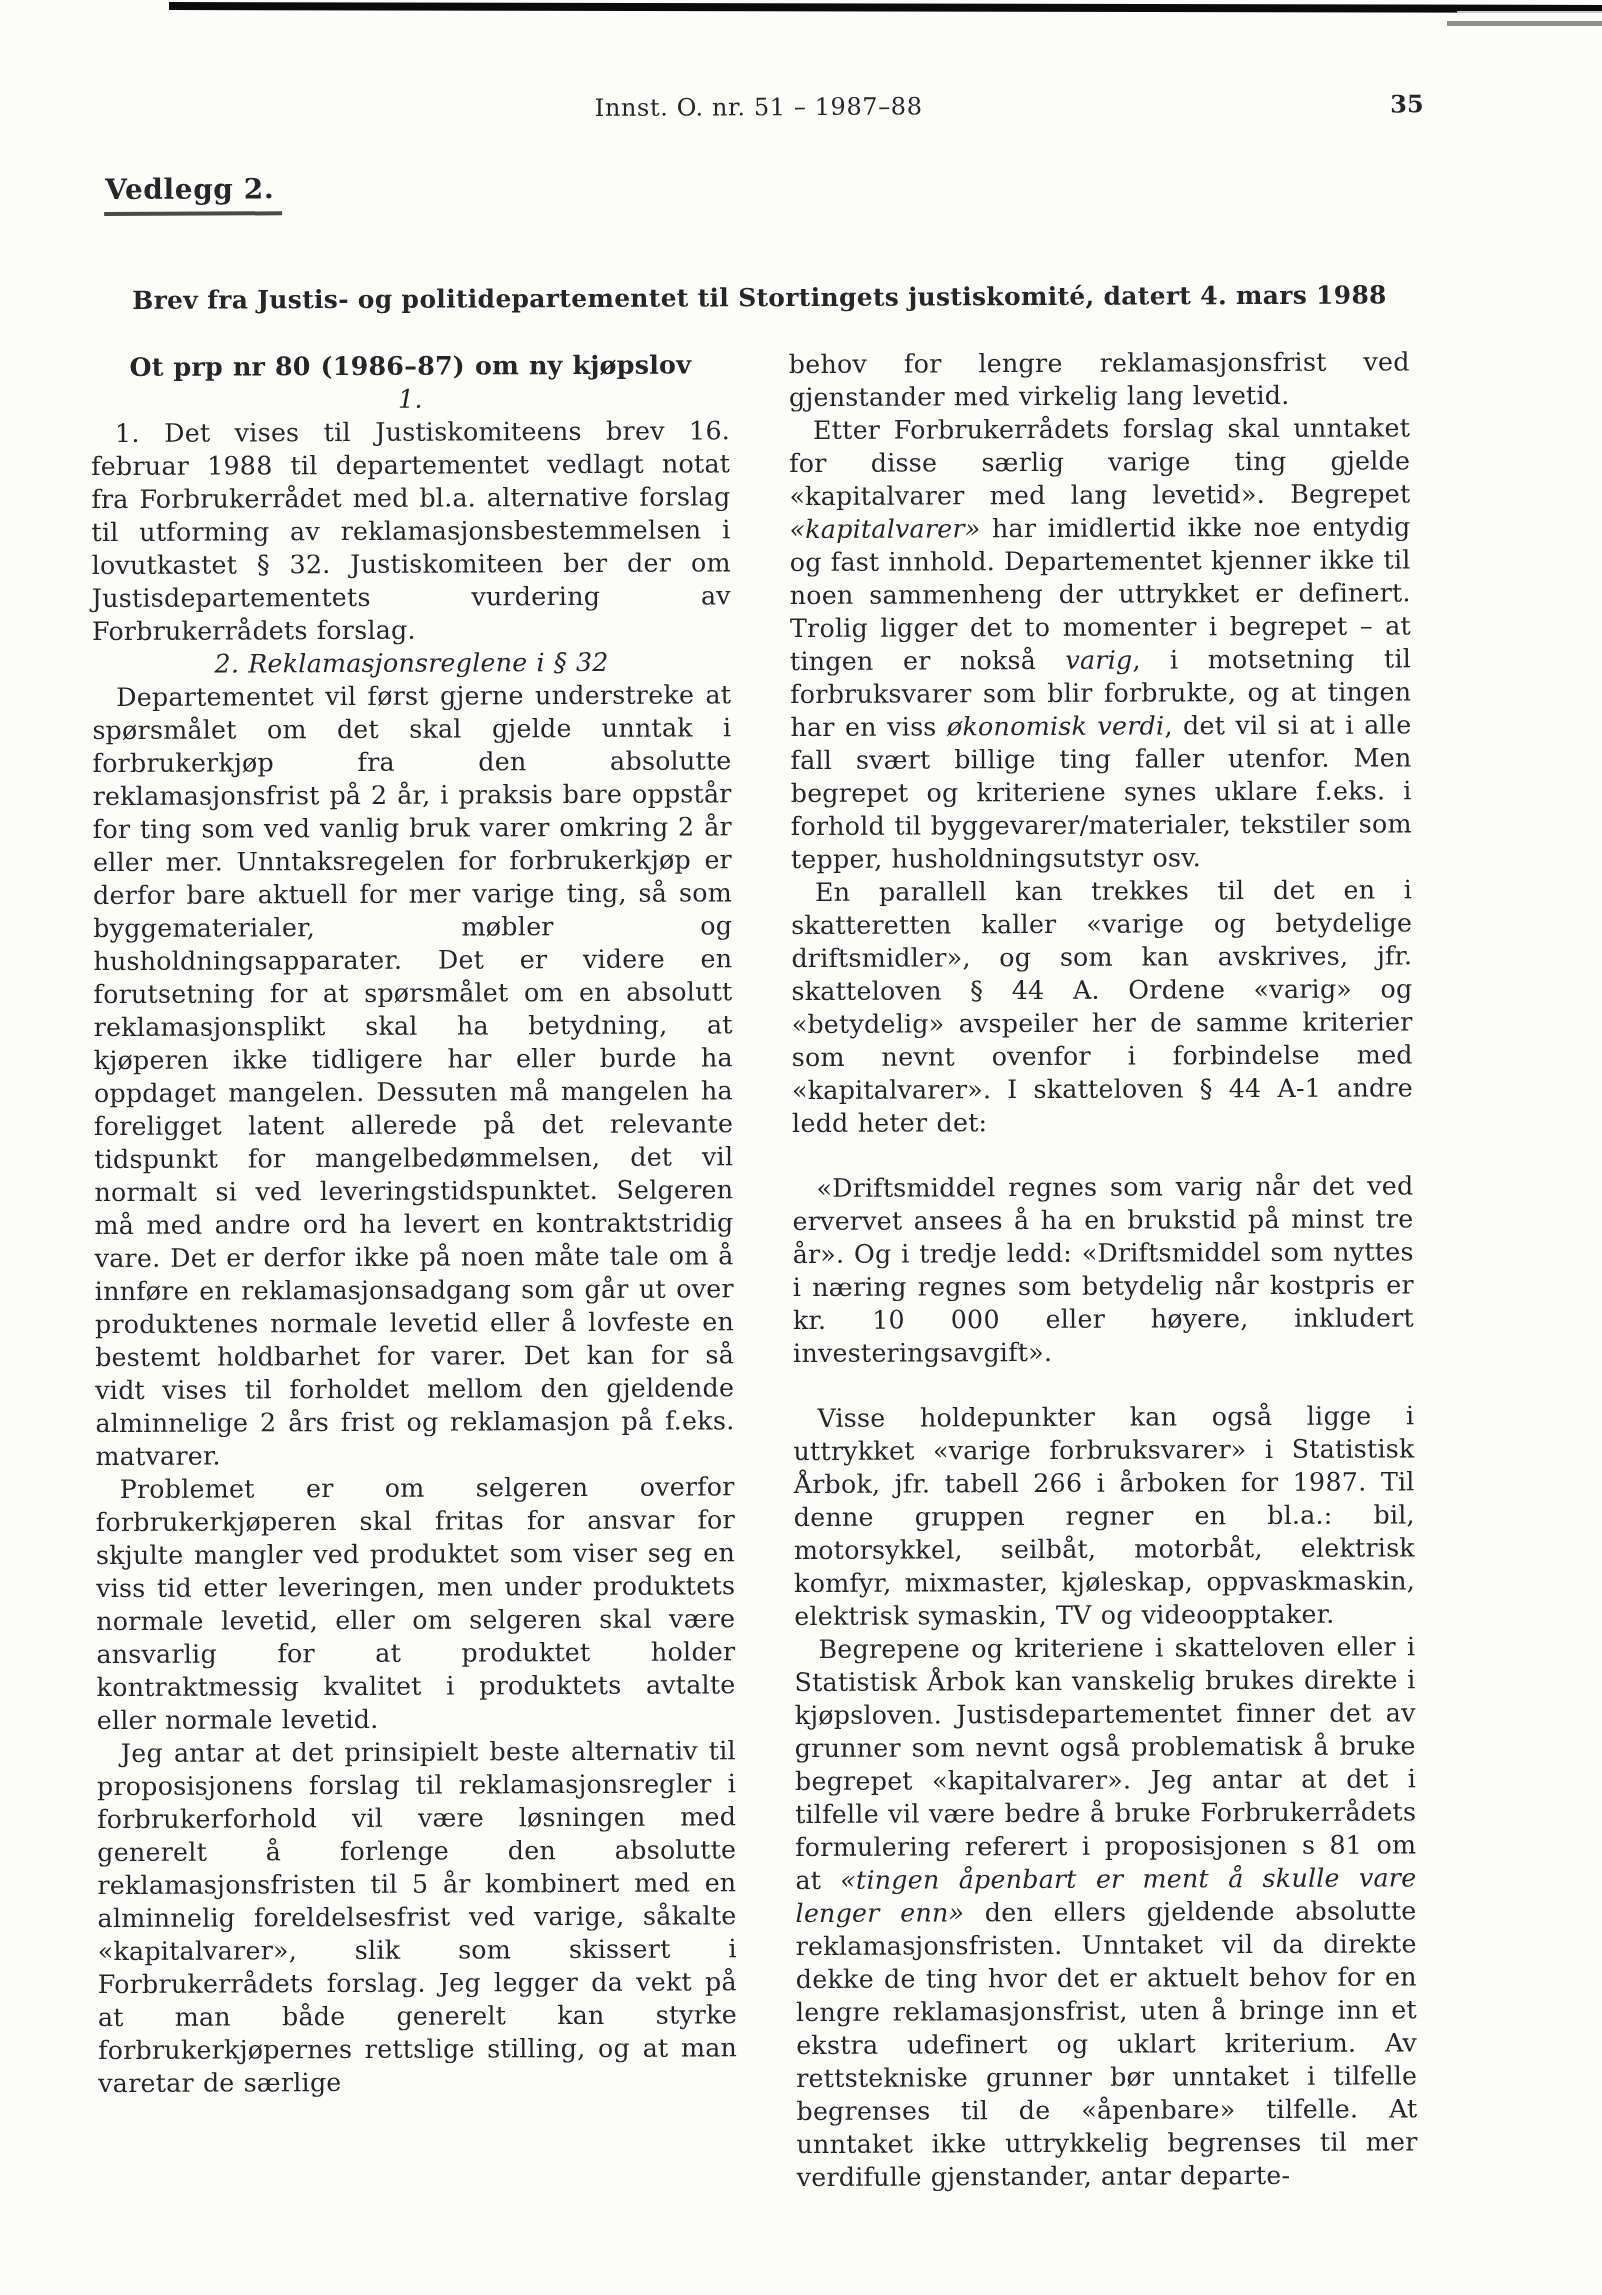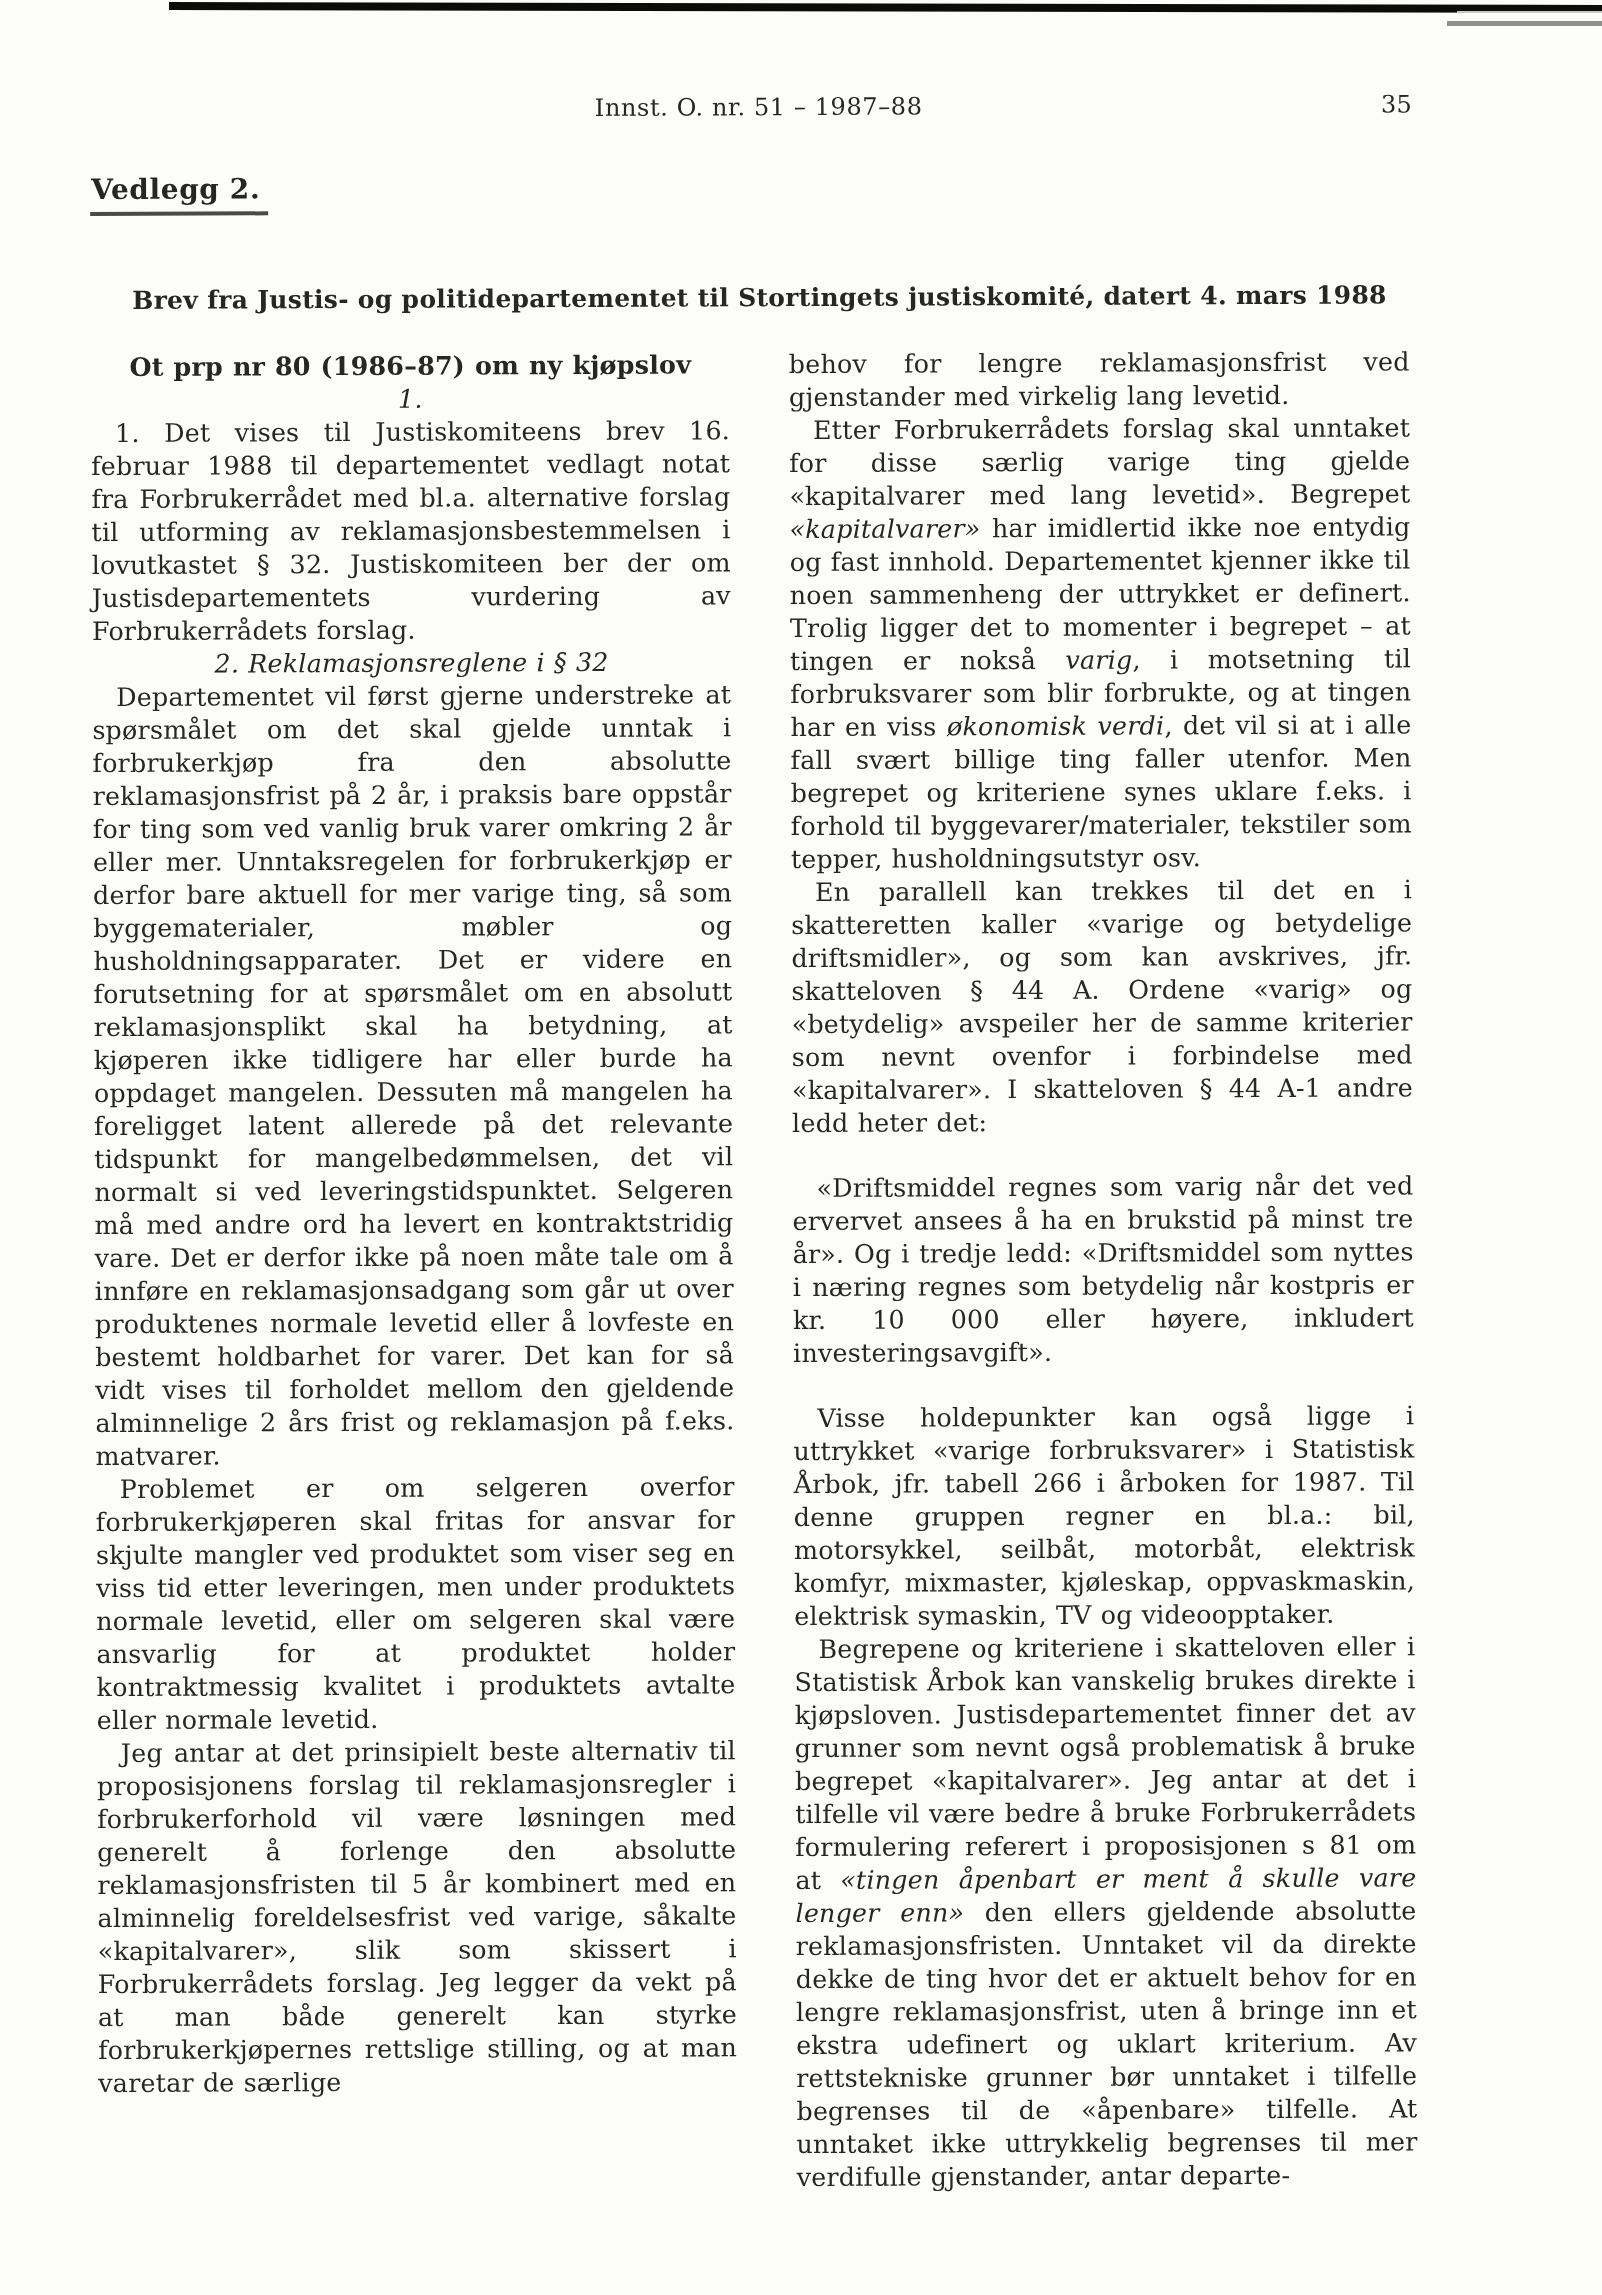--- a/index.html
+++ b/index.html
@@ -17,23 +17,23 @@
     transform-origin:802px 1106px;
   }
   
   .scan-bar-main{ position:absolute; top:1.7px; left:169px; width:1434px; height:7.7px; background:#0b0b0b;
     transform:rotate(0.12deg); transform-origin:left center; }
   .scan-bar-sub{ position:absolute; top:10.5px; left:1457px; width:145px; height:2.8px; background:#c9c9c7; }
   .scan-bar-right{ position:absolute; top:21px; left:1447px; width:155px; height:5px; background:#8f8f8d; }
 
   .page-header{ position:absolute; top:92px; left:94px; width:1338px; font-size:24px; line-height:30px; }
   .doc-title{ text-align:center; letter-spacing:0.6px; }
-  .page-num{ position:absolute; right:16px; top:0; }
+  .page-num{ position:absolute; right:4px; top:0;font-weight:bold; }
 
-  .attachment{ position:absolute; top:170px; left:94px;
+  .attachment{ position:absolute; top:170px; left:108px;
     font-size:28px; font-weight:bold; letter-spacing:0.6px;
     border-bottom:4.4px solid #4a4a48; padding:0 7.7px 5.5px 1.1px; }
 
   .letter-title{ position:absolute; top:283px; left:94px; width:1338px;
     text-align:center; font-weight:bold; font-size:25px; letter-spacing:0.3px; }
 
   .column{ position:absolute; top:348px; font-size:25.4px; line-height:33px;
     text-align:justify; letter-spacing:0.2px; word-spacing:0.8px; }
   .column.left{ left:94px; width:639px; }
   .column.right{ left:792px; width:621px; }

